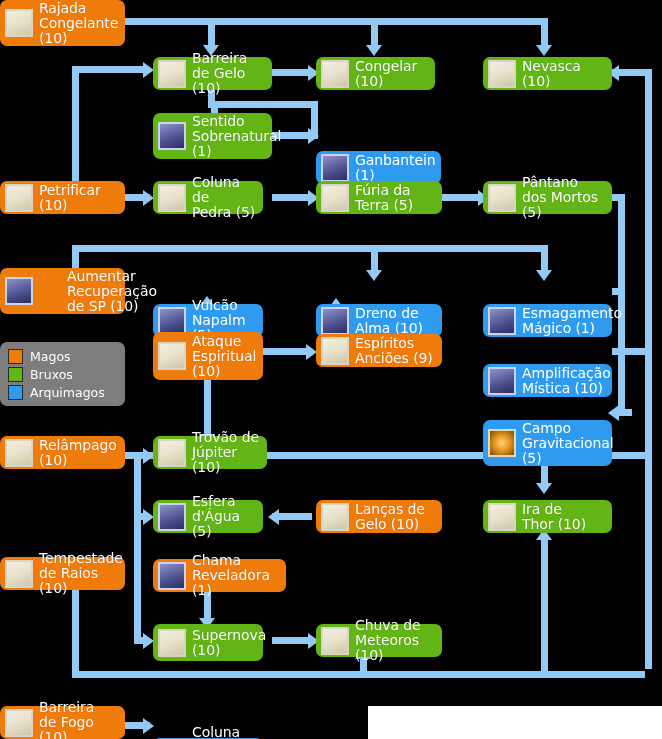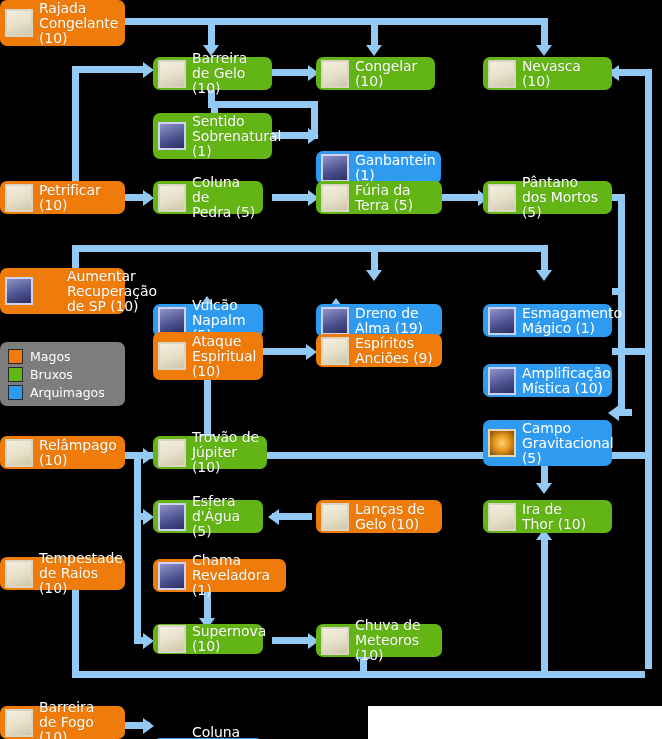--- a/index.html
+++ b/index.html
@@ -215,21 +215,21 @@
 
   <div class="node arch" style="left:153px;top:272px;width:110px;height:33px;">
       <span class="ic bl"></span>
       <span class="lbl">Vulcão
 Napalm (5)</span>
     </div>
 
   <div class="node arch" style="left:316px;top:272px;width:126px;height:33px;">
       <span class="ic bl"></span>
       <span class="lbl">Dreno de
-Alma (19)</span>
+Alma (10)</span>
     </div>
 
   <div class="node arch" style="left:483px;top:272px;width:129px;height:33px;">
       <span class="ic bl"></span>
       <span class="lbl">Esmagamento
 Mágico (1)</span>
     </div>
 
   <div class="node mage" style="left:153px;top:332px;width:110px;height:48px;">
       <span class="ic sc"></span>
@@ -292,21 +292,21 @@
       <span class="lbl">Tempestade
 de Raios (10)</span>
     </div>
 
   <div class="node mage" style="left:153px;top:559px;width:133px;height:33px;">
       <span class="ic bl"></span>
       <span class="lbl">Chama
 Reveladora (1)</span>
     </div>
 
-  <div class="node witch" style="left:153px;top:624px;width:110px;height:30px;">
+  <div class="node witch" style="left:153px;top:624px;width:110px;height:37px;">
       <span class="ic sc"></span>
       <span class="lbl">Supernova
 (10)</span>
     </div>
 
   <div class="node witch" style="left:316px;top:624px;width:126px;height:33px;">
       <span class="ic sc"></span>
       <span class="lbl">Chuva de
 Meteoros (10)</span>
     </div>

